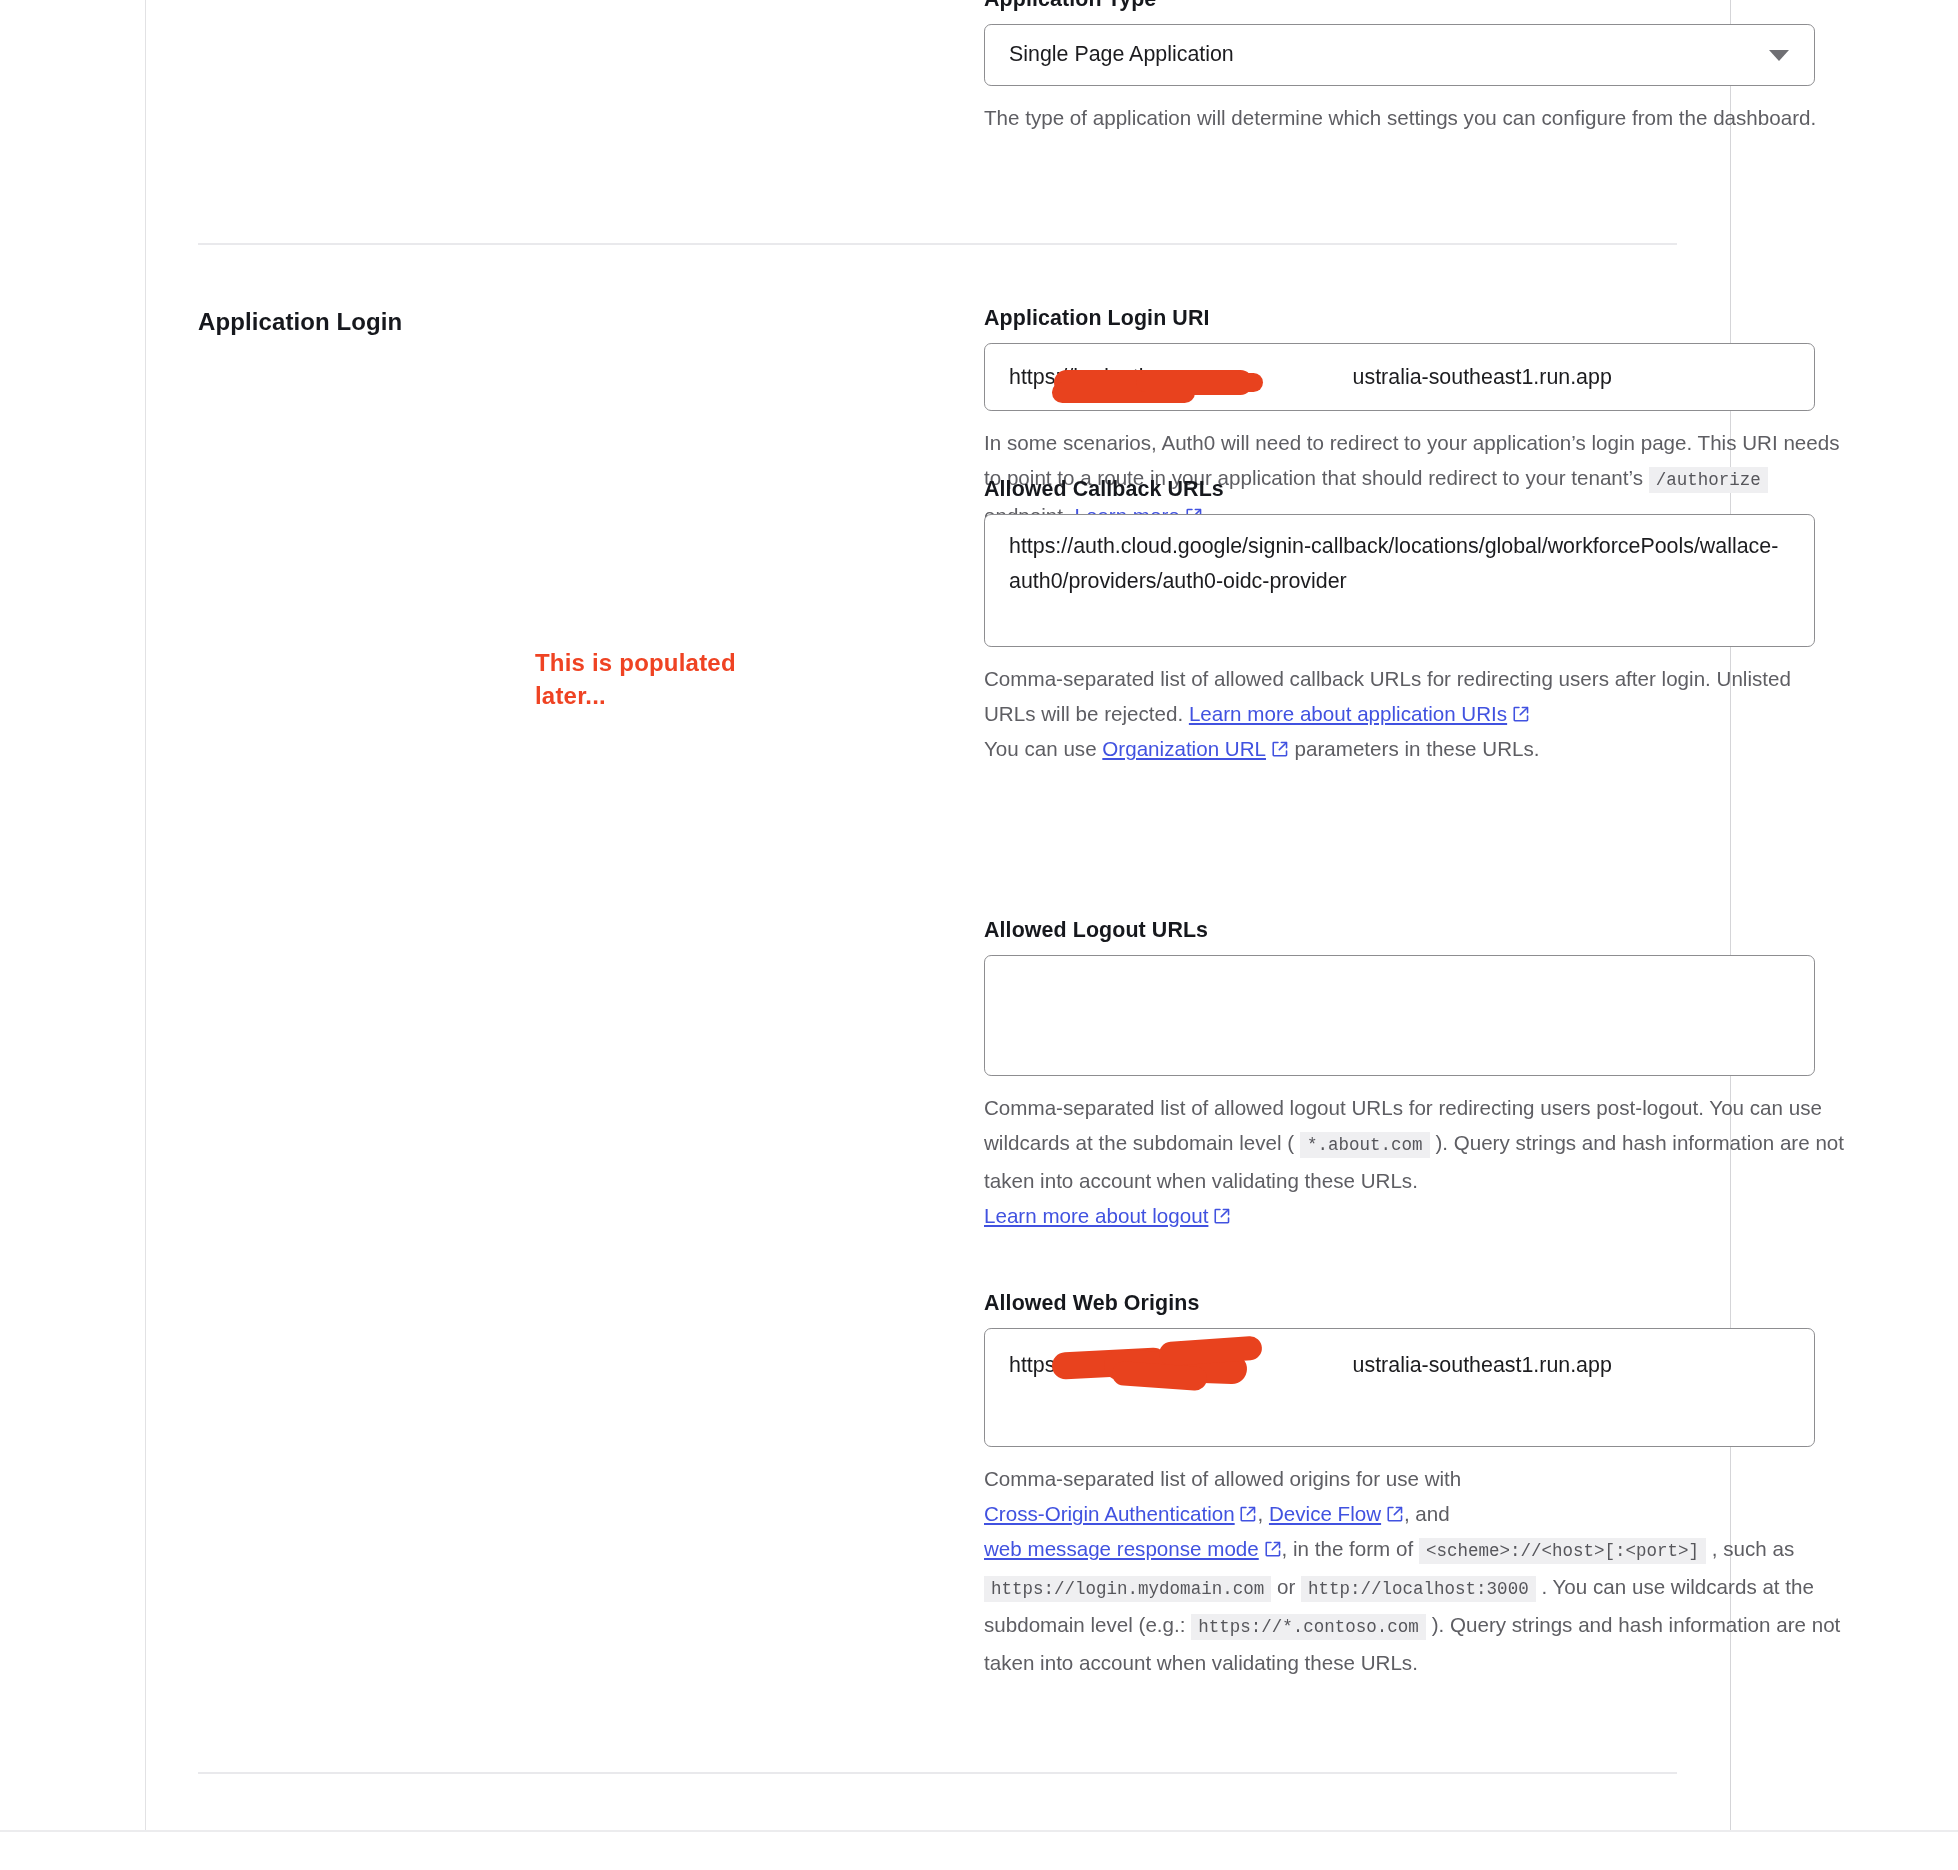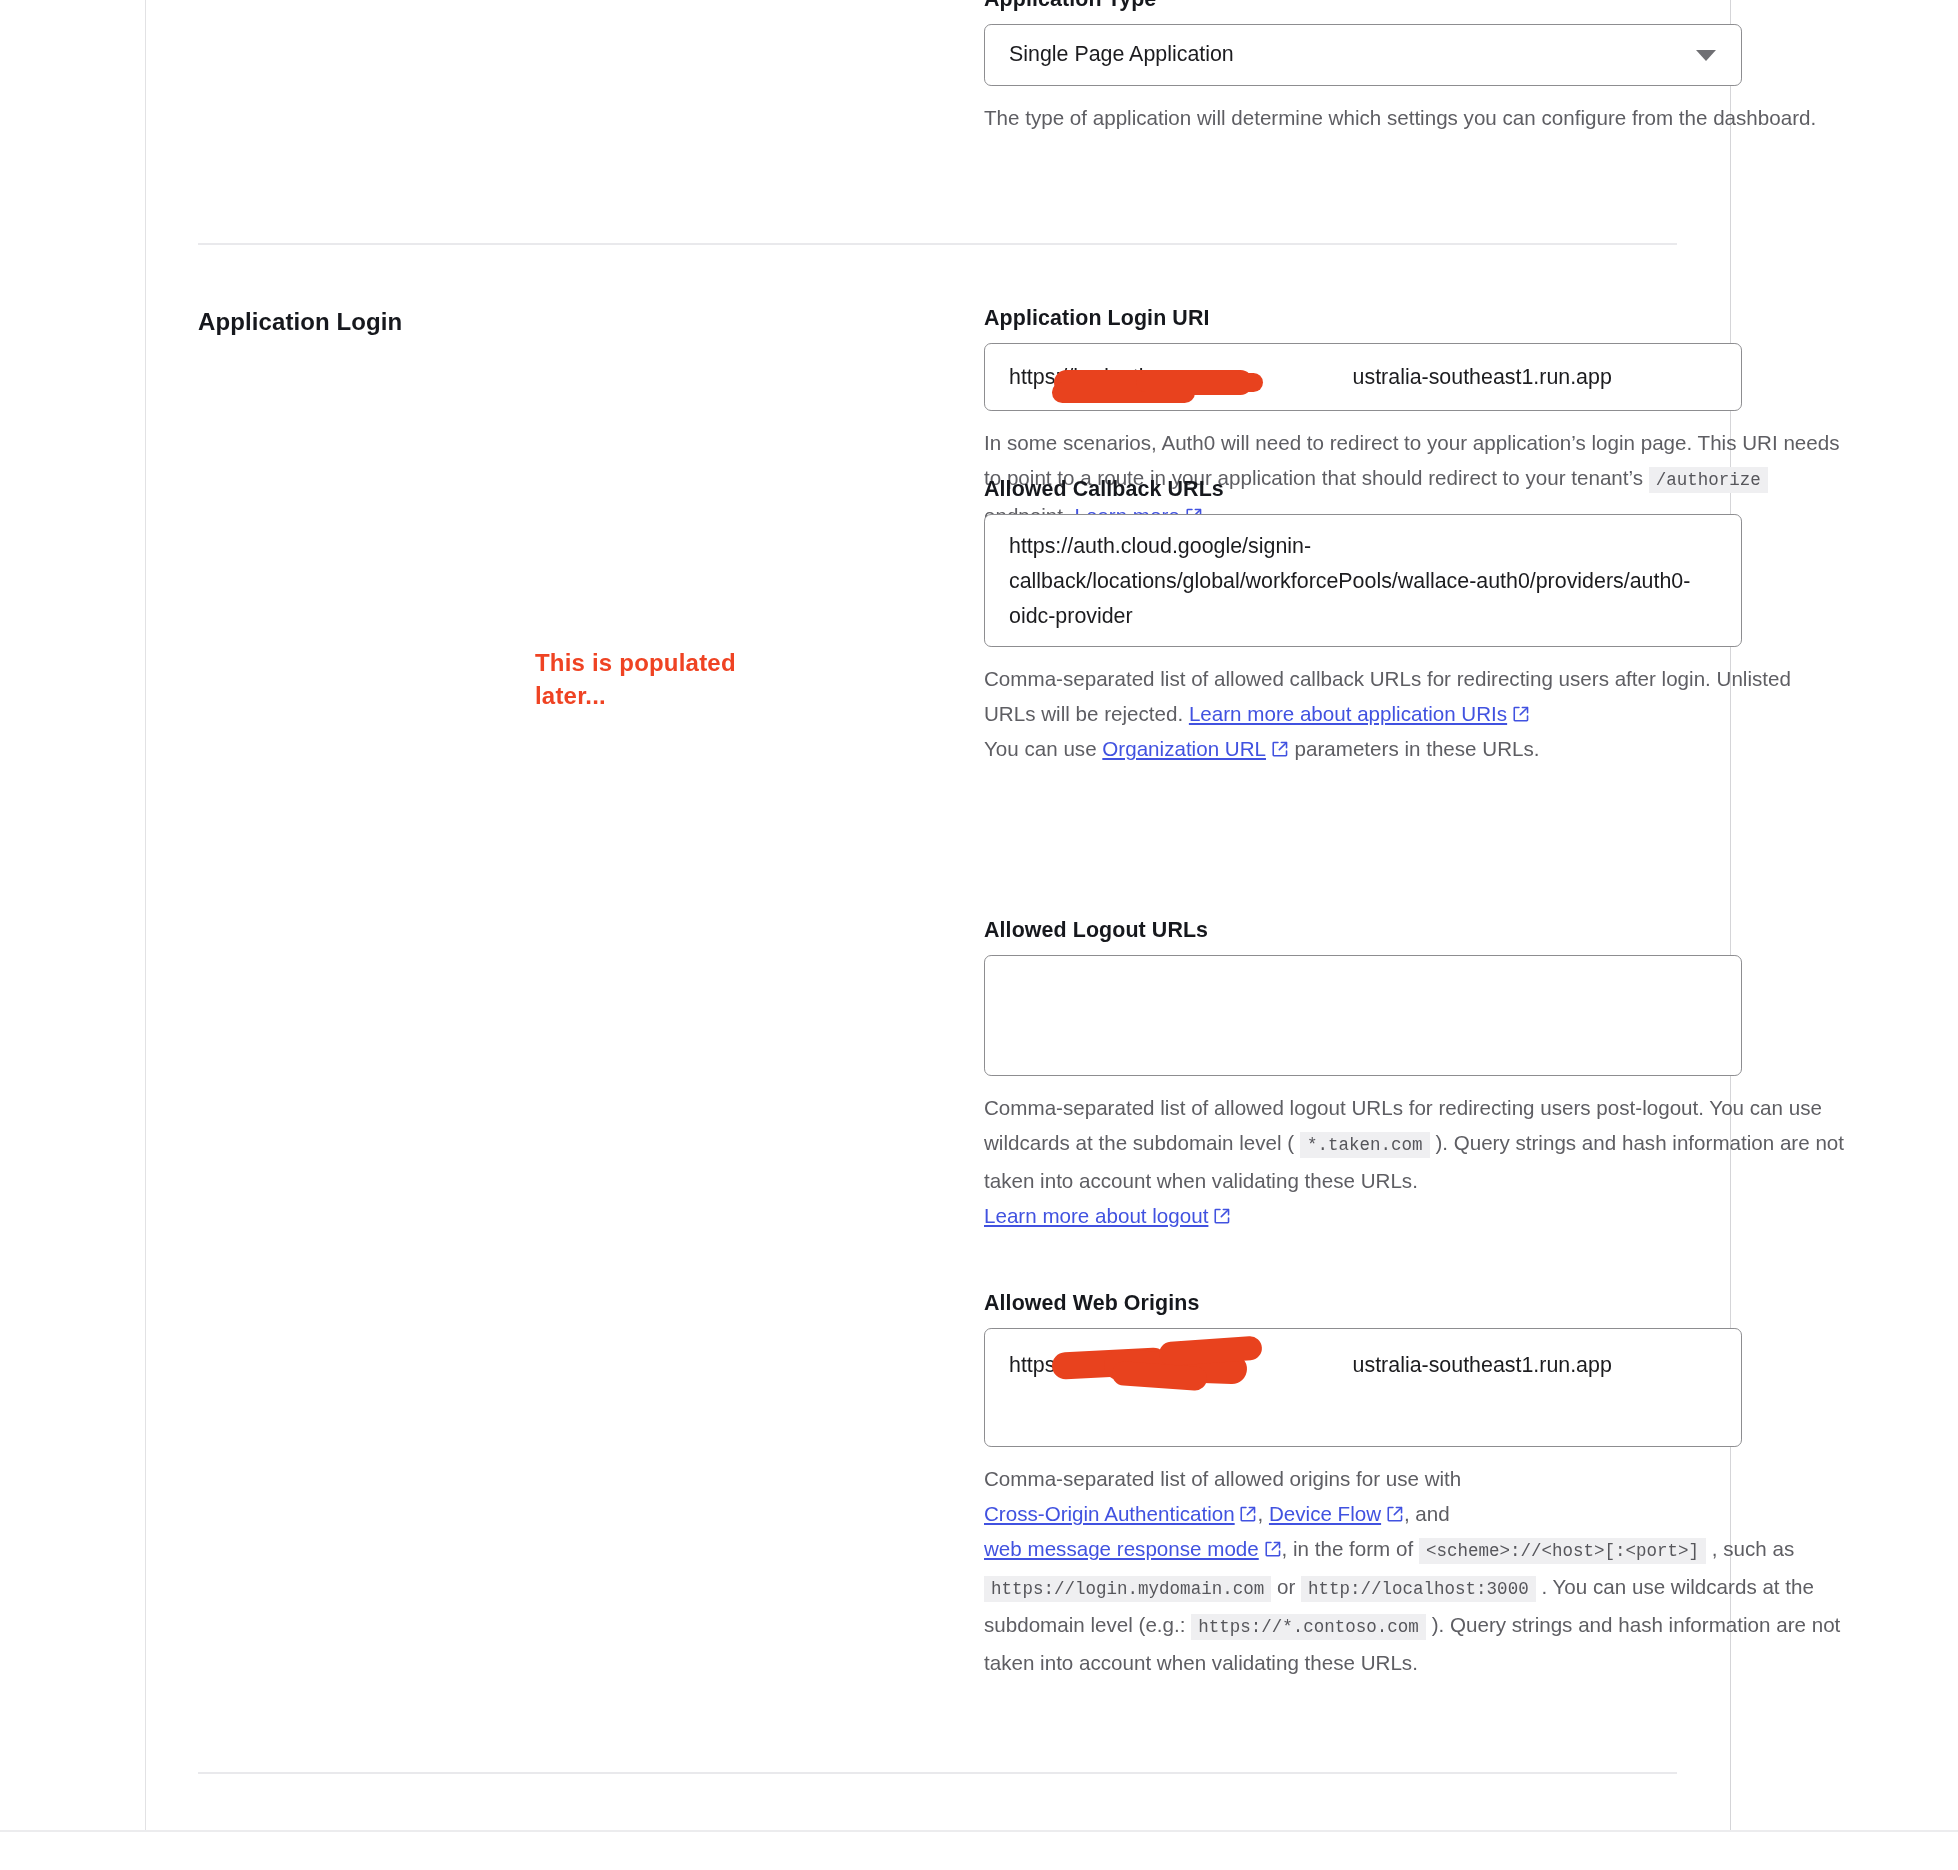--- a/index.html
+++ b/index.html
@@ -60,21 +60,21 @@
     font-size: 21.4px;
     font-weight: 700;
     color: #16181d;
     line-height: 27px;
     margin: 0 0 11px 0;
     letter-spacing: 0.1px;
   }
 
   .input-box {
     box-sizing: border-box;
-    width: 758px;
+    width: 831px;
     border: 1.6px solid #8d8d90;
     border-radius: 7.1px;
     background: #ffffff;
     font-size: 21.4px;
     color: #1c1c1f;
     line-height: 35px;
     padding: 14.3px 24px;
     position: relative;
   }
   .input-box.select-box {
@@ -244,21 +244,21 @@
           </svg></span><span> parameters in these URLs.</span>
     </div>
   </div>
 
   <div class="field-col" style="top:917px;">
     <div class="field-label">Allowed Logout URLs</div>
     <div class="input-box tall-empty">
       <span class="input-text"></span>
     </div>
     <div class="help">
-      <span>Comma-separated list of allowed logout URLs for redirecting users post-logout. You can use wildcards at the subdomain level ( </span><code>*.taken.com</code><span> ). Query strings and hash information are not taken into account when validating these URLs. </span><br>
+      <span>Comma-separated list of allowed logout URLs for redirecting users post-logout. You can use wildcards at the subdomain level ( </span><code>*.about.com</code><span> ). Query strings and hash information are not taken into account when validating these URLs. </span><br>
       <a href="#" class="link">Learn more about logout</a><span class="ext-icon"><svg width="18" height="18" viewBox="0 0 16 16" fill="none">
             <path d="M6.2 2.2H2.6A.6.6 0 0 0 2 2.8v10.6c0 .33.27.6.6.6h10.6a.6.6 0 0 0 .6-.6V9.8" stroke="#4152e0" stroke-width="1.4" stroke-linecap="round"></path>
             <path d="M9.2 2.2H13.8V6.8" stroke="#4152e0" stroke-width="1.4" stroke-linecap="round" stroke-linejoin="round"></path>
             <path d="M13.6 2.4 7.4 8.6" stroke="#4152e0" stroke-width="1.4" stroke-linecap="round"></path>
           </svg></span>
     </div>
   </div>
 
   <div class="field-col" style="top:1290px;">
     <div class="field-label">Allowed Web Origins</div>

